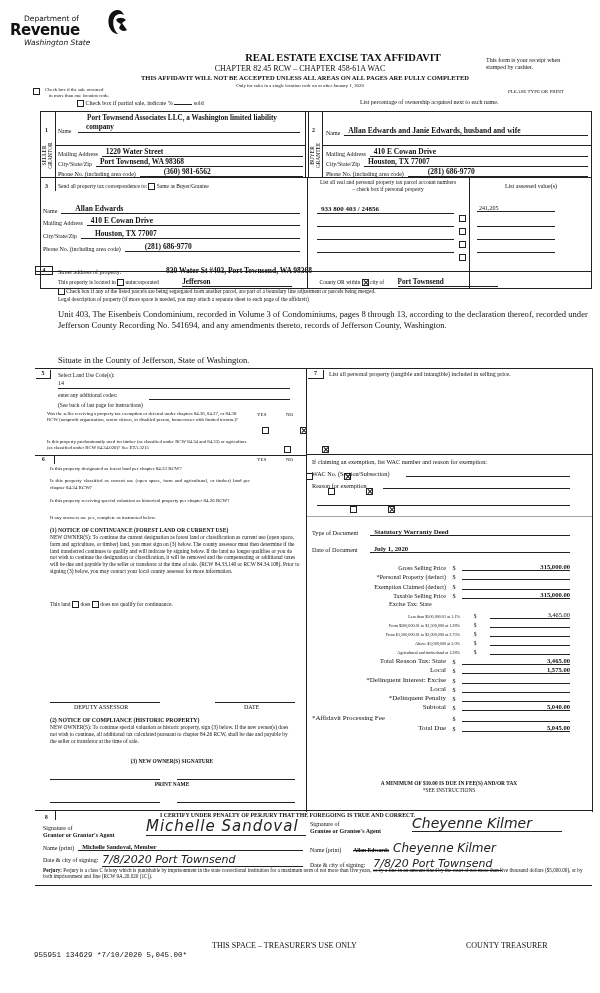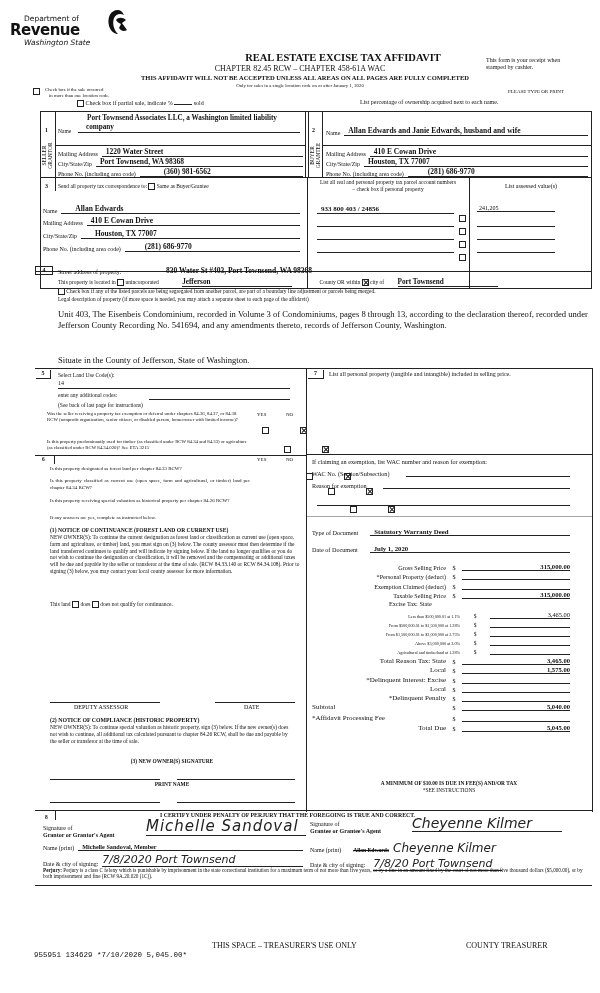--- a/index.html
+++ b/index.html
@@ -362,21 +362,21 @@
     <span style="width:134px;text-align:right;">Local</span>
     <span style="width:16px;text-align:center;font-size:6px;">$</span>
     <span class="ln b r" style="flex:1;font-size:6.6px;height:8px;"></span>
   </div>
   <div class="row" style="position:relative;height:9.2px;">
     <span style="width:134px;text-align:right;">*Delinquent Penalty</span>
     <span style="width:16px;text-align:center;font-size:6px;">$</span>
     <span class="ln b r" style="flex:1;font-size:6.6px;height:8px;"></span>
   </div>
   <div class="row" style="position:relative;height:9.2px;">
-    <span style="width:134px;text-align:left;">Subtotal</span>
+    <span style="width:134px;text-align:right;">Subtotal</span>
     <span style="width:16px;text-align:center;font-size:6px;">$</span>
     <span class="ln b r" style="flex:1;font-size:6.6px;height:8px;">5,040.00</span>
   </div>
   <div class="row" style="position:relative;height:10.5px;">
     <span style="width:134px;">*Affidavit Processing Fee</span>
     <span style="width:16px;text-align:center;font-size:6px;">$</span>
     <span class="ln b r" style="flex:1;font-size:6.6px;height:8px;"></span>
   </div>
   <div class="row" style="position:relative;height:10px;">
     <span style="width:134px;text-align:right;">Total Due</span>
@@ -395,21 +395,21 @@
 
 <div class="abs" style="left:43px;top:825px;font-size:6px;line-height:7px;">
   <div>Signature of</div>
   <div class="b">Grantor or Grantor's Agent</div>
 </div>
 <div class="abs sig" style="left:146px;top:817px;width:160px;font-size:15px;border-bottom:1px solid #222;letter-spacing:1px;">Michelle Sandoval</div>
 <div class="row" style="left:43px;top:843px;width:260px;">
   <span class="lbl">Name (print)</span>
   <span class="val" style="flex:1;font-size:6.2px;">Michelle Sandoval, Member</span>
 </div>
-<div class="row" style="left:43px;top:853px;width:260px;">
+<div class="row" style="left:43px;top:853px;width:260px;align-items:center;">
   <span class="lbl">Date &amp; city of signing:</span>
   <span class="sig" style="flex:1;font-size:11px;border-bottom:1px solid #222;">7/8/2020  Port Townsend</span>
 </div>
 
 <div class="abs" style="left:310px;top:821px;font-size:6px;line-height:7px;">
   <div>Signature of</div>
   <div class="b">Grantee or Grantee's Agent</div>
 </div>
 <div class="abs sig" style="left:412px;top:815px;width:150px;font-size:14px;border-bottom:1px solid #222;">Cheyenne Kilmer</div>
 <div class="abs" style="left:310px;top:838px;width:270px;white-space:nowrap;">

